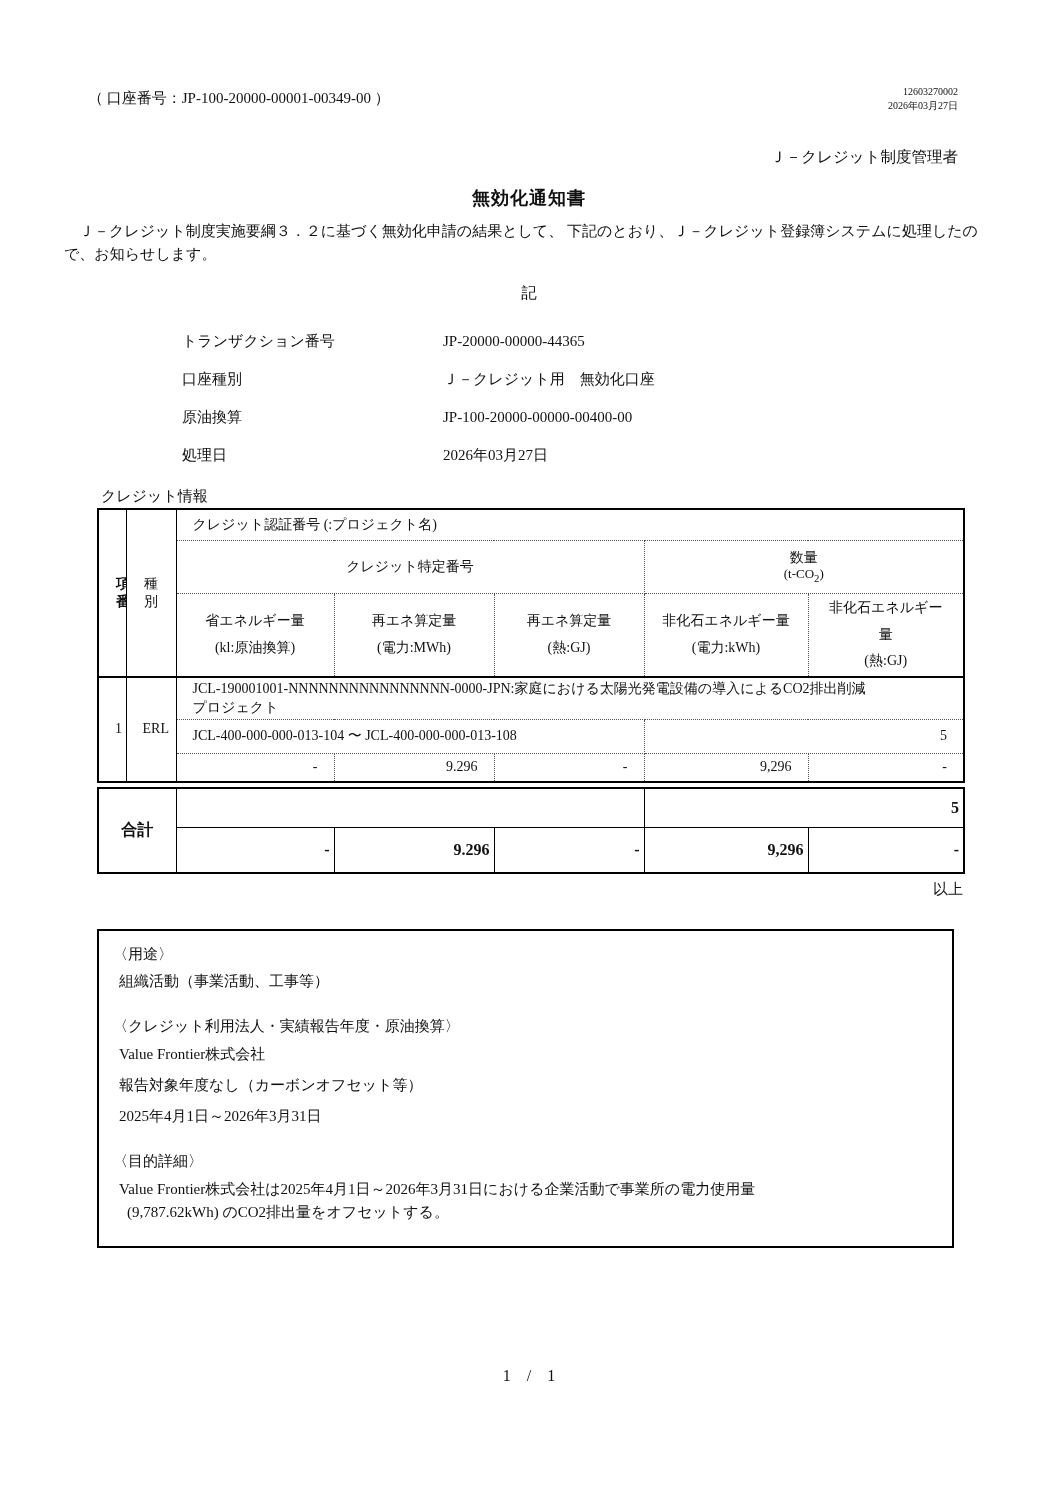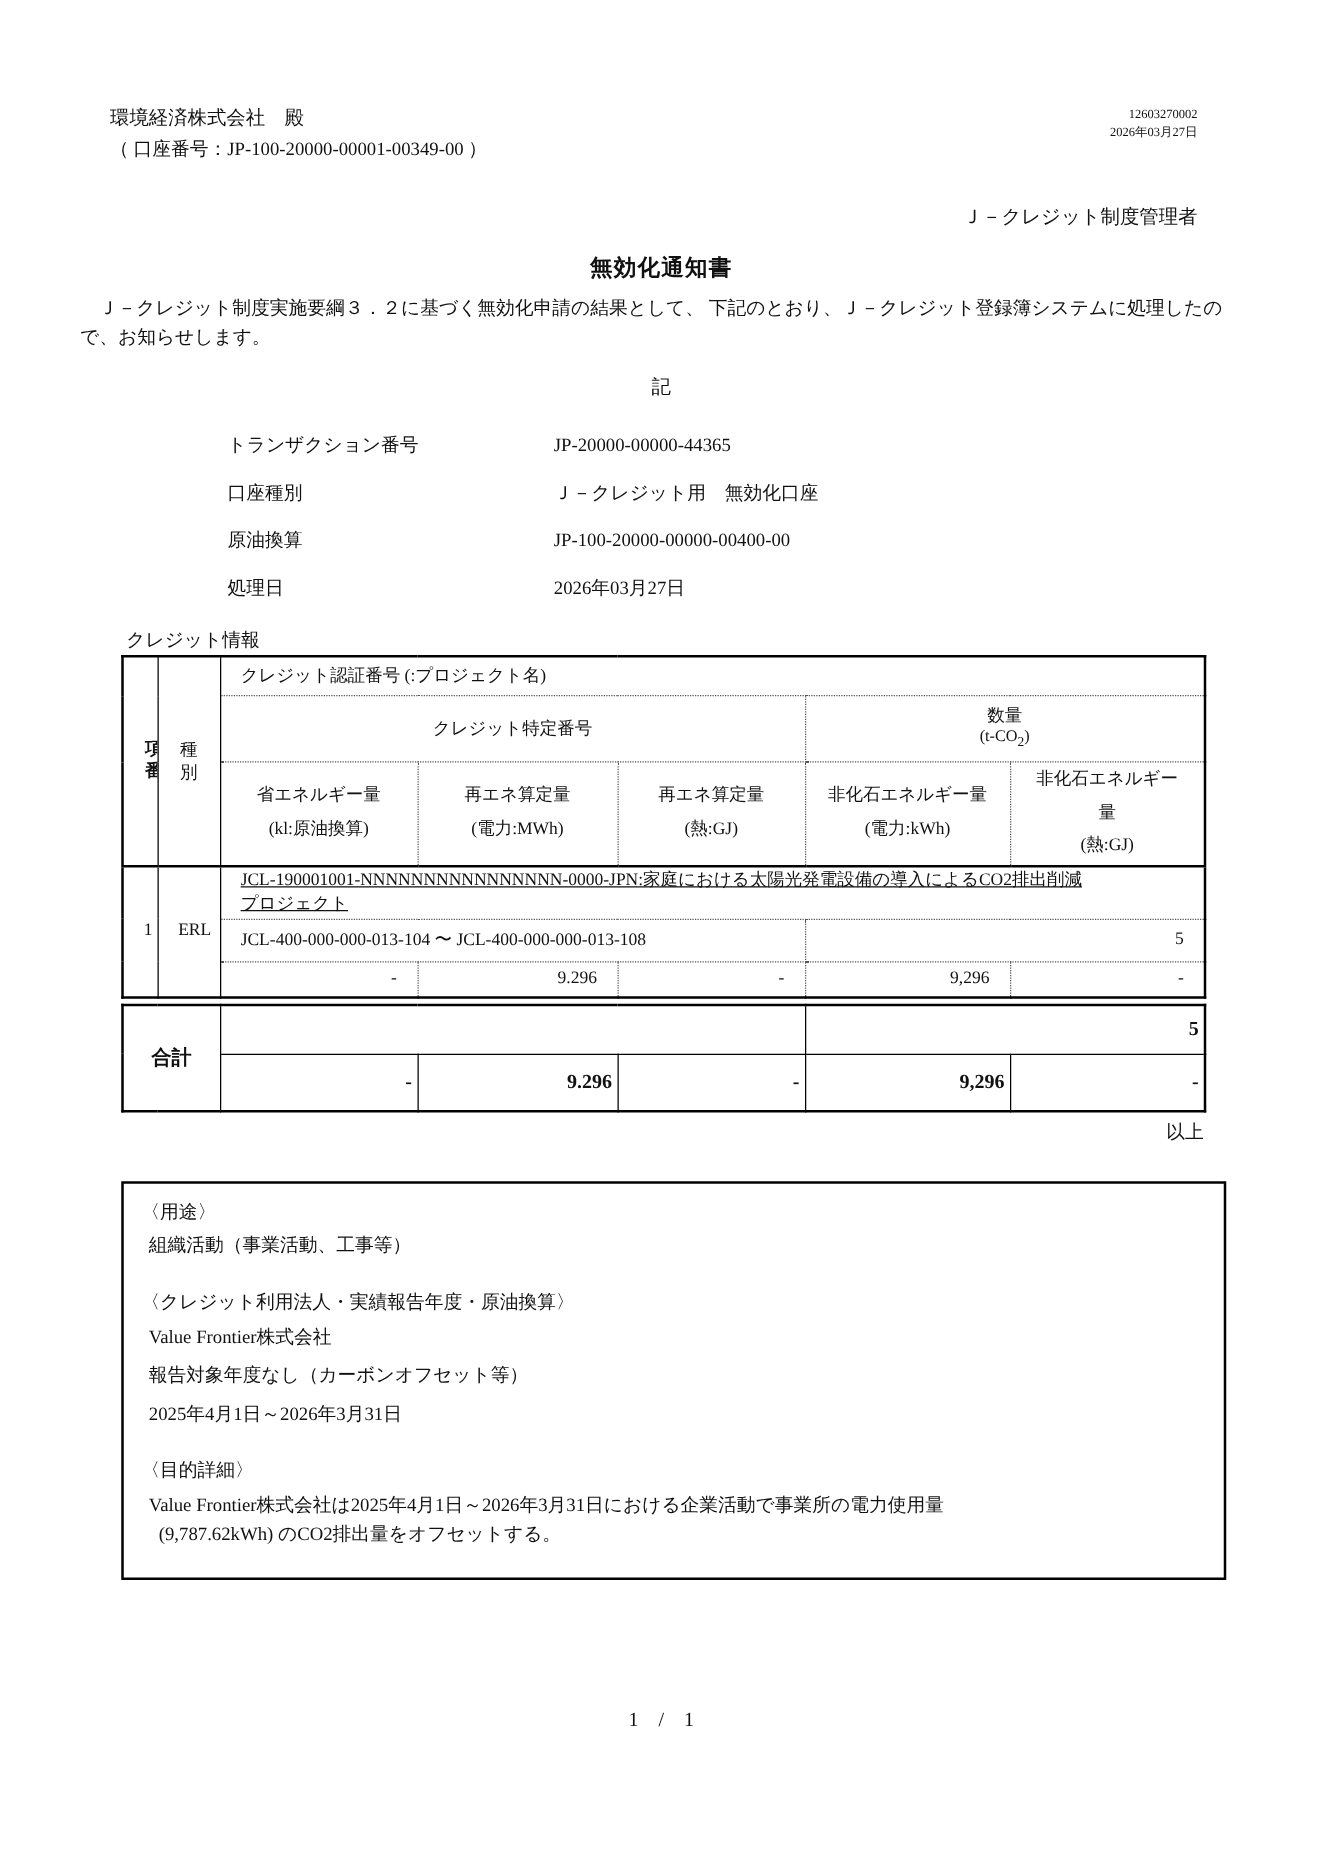--- a/index.html
+++ b/index.html
@@ -48,60 +48,59 @@
   .ctable tr.r1 td { height: 28px; }
   .ctable tr.r2 td { height: 50px; }
   .ctable tr.r3 td { height: 54px; border-bottom: 2px solid #000; }
   .ctable tr.r4 td { border-top: 2px solid #000; }
   .center { text-align: center; }
   .vtext { width: 1.15em; margin: 10px auto; word-break: break-all; line-height: 1.3; text-align: center; font-weight: bold; }
   .qty-h div { line-height: 1.15; }
   .qty-unit { font-size: 13px; }
   .colh div { line-height: 1.9; }
   .cert-cell { vertical-align: top; }
-  .cert-cell div { white-space: nowrap; line-height: 1.4; font-size: 14px; text-decoration: underline; }
+  .cert-cell div { white-space: nowrap; line-height: 1.4; font-size: 14px; }
   .ctable tr.r5 td { height: 31px; }
   .serial { padding-left: 8px; }
   .num { text-align: right; padding-right: 4px; }
   .ctable tr.r6 td { height: 25px; }
 
   
   table.ttable { border: 2px solid #000; margin-top: 4px; }
   .ttable td { border: 1.5px solid #000; padding: 1px 4px; vertical-align: middle; overflow: hidden; }
   .ttable tr.tr1 td { height: 36px; }
   .ttable tr.tr2 td { height: 42px; }
   .total-label { font-weight: bold; font-size: 16px; text-align: center; }
   .bignum { font-weight: bold; font-size: 16px; }
 
   .ijou { width: 963px; text-align: right; margin-top: 6px; font-size: 15px; }
 
   
   .usage-box {
     width: 838px; margin: 30px 0 0 97px;
     border: 2px solid #000;
-    padding: 12px 28px 22px 14px;
+    padding: 12px 1px 22px 14px;
     line-height: 1.55;
     font-size: 15px;
   }
   .usage-box .heading { margin-top: 0; }
   .usage-box .heading.gap { margin-top: 22px; }
   .usage-box .val { padding-left: 6px; margin-top: 4px; }
   .usage-box .val.tight { margin-top: 8px; }
   .purpose2 { padding-left: 14px; }
 
   .page-num { position: absolute; top: 1366px; left: 0; width: 1058px; text-align: center; font-size: 16px; }
 </style>
 </head>
 <body>
 
 <div class="page">
 
   <div class="topbar">
     <div class="addr-left">
-      <div class="line1">環境経済株式会社　殿</div>
       <div class="line2">（ 口座番号：JP-100-20000-00001-00349-00 ）</div>
     </div>
     <div class="addr-right">
       <div>12603270002</div>
       <div>2026年03月27日</div>
     </div>
   </div>
 
   <div class="issuer">Ｊ－クレジット制度管理者</div>
 

